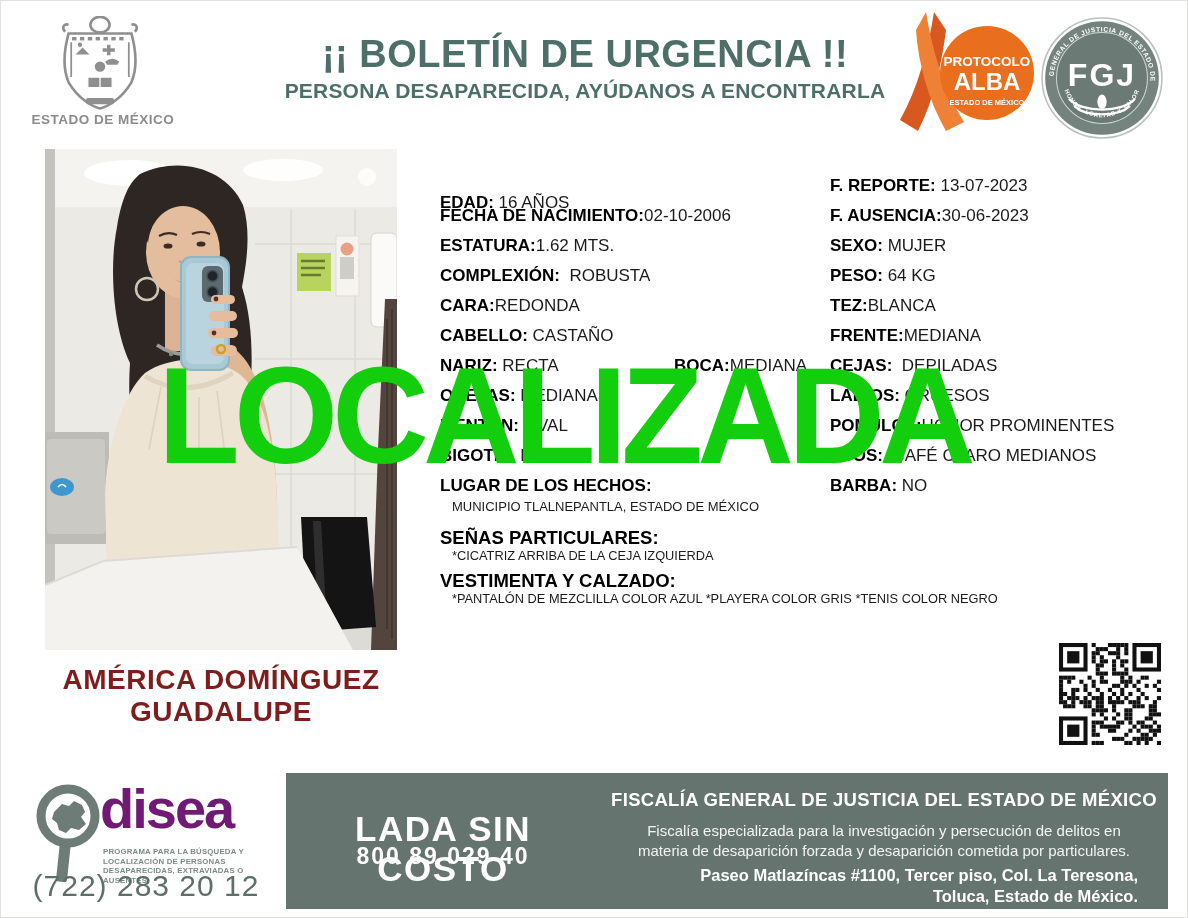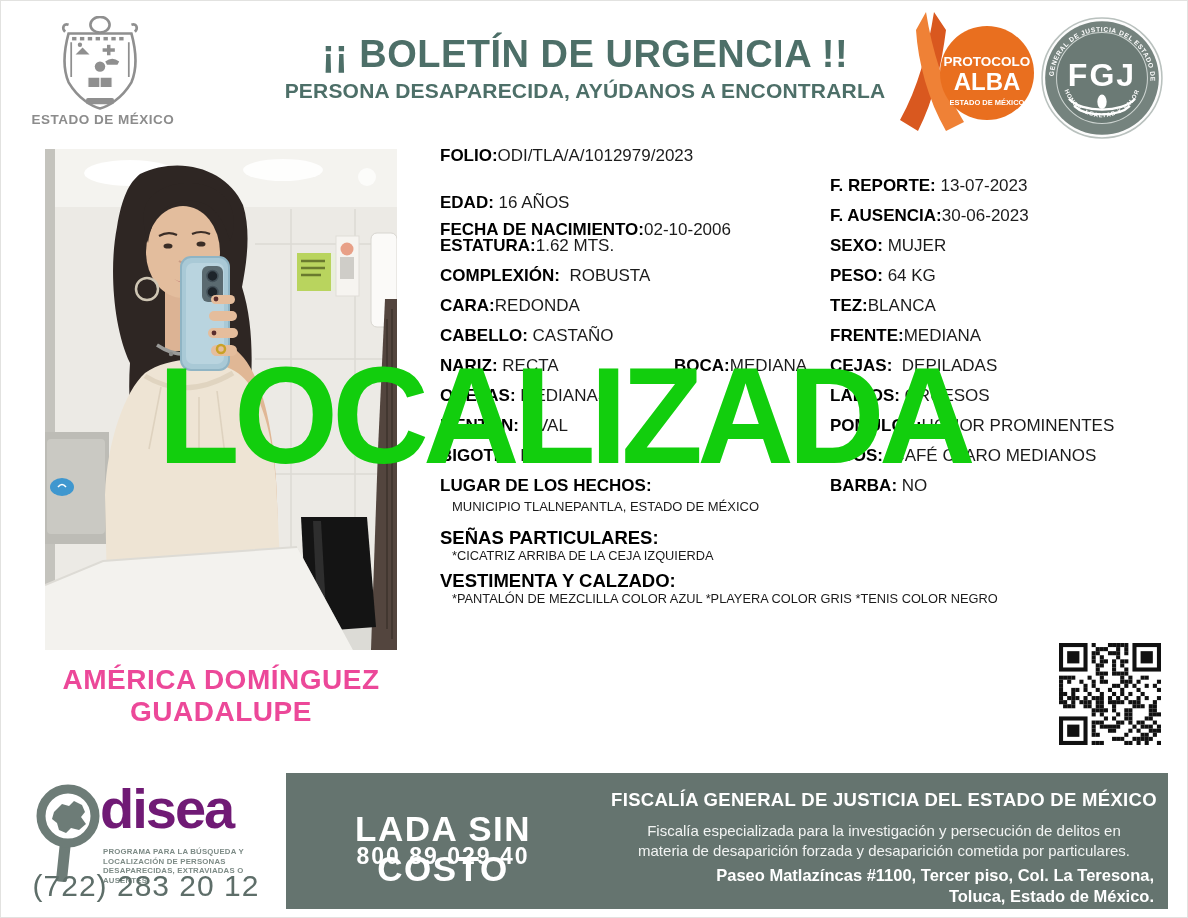--- a/index.html
+++ b/index.html
@@ -31,40 +31,40 @@
   .sect-title{position:absolute;left:440px;font-size:18.5px;font-weight:700;color:#000;}
   .sect-detail{position:absolute;left:452px;font-size:12.8px;color:#1b1b1b;white-space:pre;}
   
   .localizada{
     position:absolute;left:158px;top:346px;z-index:30;
     font-size:138px;font-weight:700;letter-spacing:-6px;color:#12ce0d;
     transform:scaleX(.97);transform-origin:left top;line-height:1;
   }
   
   .person-name{position:absolute;left:45px;top:664px;width:352px;text-align:center;
-    font-size:28px;font-weight:700;color:#ec4899;line-height:1.14;letter-spacing:.5px;}
+    font-size:28px;font-weight:700;color:#7f1d1d;line-height:1.14;letter-spacing:.5px;}
   .qr{position:absolute;left:1059px;top:643px;width:102px;height:102px;}
   
   .f-dark{position:absolute;left:286px;top:773px;width:882px;height:136px;background:#65746f;}
   .odisea-svg{position:absolute;left:30px;top:782px;width:78px;height:104px;}
   .odisea-word{position:absolute;left:100px;top:776px;font-size:56px;font-weight:700;
     color:#701a75;letter-spacing:-2px;}
   .odisea-program{position:absolute;left:103px;top:847px;width:168px;
     font-size:7.8px;line-height:9.6px;color:#7d8b86;font-weight:700;letter-spacing:.2px;}
   .odisea-phone{position:absolute;left:20px;top:869px;width:252px;text-align:center;
     font-size:30px;font-weight:400;color:#5e6e69;letter-spacing:1px;}
   .lada-wrap{position:absolute;left:286px;top:773px;width:314px;height:136px;text-align:center;color:#fff;}
   .lada-label{position:absolute;left:0;top:36px;width:100%;font-size:35px;font-weight:700;letter-spacing:1.5px;}
   .lada-phone{position:absolute;left:0;top:70px;width:100%;font-size:23px;font-weight:700;letter-spacing:2px;}
   .fisc-wrap{position:absolute;left:600px;top:773px;width:568px;height:136px;color:#fff;}
   .fisc-title{position:absolute;left:0;top:16px;width:100%;text-align:center;
     font-size:18.5px;font-weight:700;letter-spacing:.3px;}
   .fisc-desc{position:absolute;left:0;top:48px;width:100%;text-align:center;
     font-size:15px;line-height:20px;color:#f2f4f3;}
-  .fisc-addr{position:absolute;left:0;top:92px;width:100%;padding-right:14px;box-sizing:border-box;
+  .fisc-addr{position:absolute;left:0;top:92px;width:100%;padding-right:30px;box-sizing:border-box;
     text-align:right;font-size:16.5px;font-weight:700;line-height:21px;}
 </style>
 </head>
 <body>
 
 <div class="page">
 
   <svg class="coat" viewBox="0 0 100 110">
     <g fill="none" stroke="#8f8f8f" stroke-width="3">
       <ellipse cx="50" cy="10" rx="11" ry="9"></ellipse>
@@ -206,23 +206,22 @@
     <circle cx="169" cy="184" r="2.4" fill="#5a2d2d"></circle>
     <circle cx="176" cy="200" r="4" fill="none" stroke="#c9a227" stroke-width="2.5"></circle>
 
     <path d="M256,368 L322,368 L331,478 L262,483 Z" fill="#141414"></path>
     <path d="M268,372 L276,372 L282,478 L273,478 Z" fill="#2e2e2e"></path>
     <path d="M252,398 L308,501 L240,501 Z" fill="#cfcec9" opacity="0.6"></path>
     <path d="M0,436 L58,412 L252,398 L308,501 L0,501 Z" fill="#f3f2ee"></path>
     <path d="M0,436 L58,412 L252,398" stroke="#dddbd5" stroke-width="2" fill="none"></path>
   </svg>
 
-  <div class="frow" style="top:146px"><b>FOLIO:</b><span>ODI/TLA/A/1012979/2023</span></div>
   <div class="frow" style="top:193px"><b>EDAD:</b><span> 16 AÑOS</span></div>
-  <div class="frow" style="top:220px"><b>FECHA DE NACIMIENTO:</b><span>02-10-2006</span></div>
+  <div class="frow" style="top:206px"><b>FECHA DE NACIMIENTO:</b><span>02-10-2006</span></div>
   <div class="frow" style="top:236px"><b>ESTATURA:</b><span>1.62 MTS.</span></div>
   <div class="frow" style="top:266px"><b>COMPLEXIÓN:</b><span>  ROBUSTA</span></div>
   <div class="frow" style="top:296px"><b>CARA:</b><span>REDONDA</span></div>
   <div class="frow" style="top:326px"><b>CABELLO:</b><span> CASTAÑO</span></div>
   <div class="frow" style="top:356px"><b>NARIZ:</b><span> RECTA</span></div>
   <div class="frow mcol" style="top:356px"><b>BOCA:</b><span>MEDIANA</span></div>
   <div class="frow" style="top:386px"><b>OREJAS:</b><span> MEDIANAS</span></div>
   <div class="frow" style="top:416px"><b>MENTON:</b><span> OVAL</span></div>
   <div class="frow" style="top:446px"><b>BIGOTE:</b><span>  NO</span></div>
   <div class="frow" style="top:476px"><b>LUGAR DE LOS HECHOS:</b></div>

